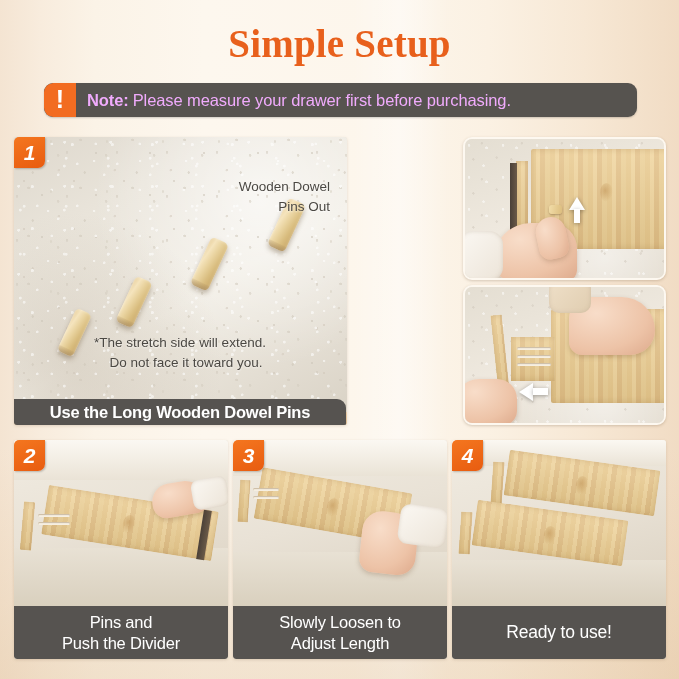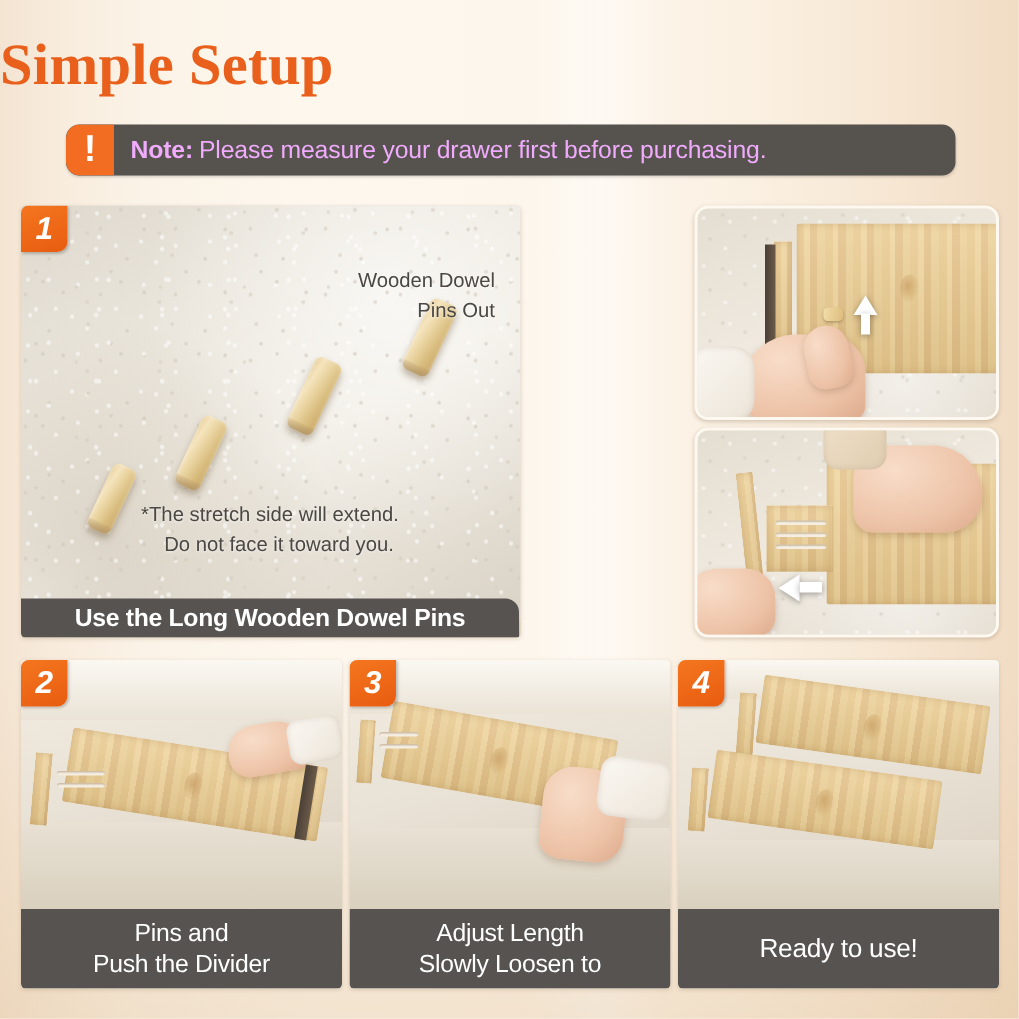--- a/index.html
+++ b/index.html
@@ -23,21 +23,21 @@
   }
   #bg:after{
     content:""; position:absolute; left:0; bottom:0; width:100%; height:34%;
     background:linear-gradient(0deg, rgba(222,190,150,.35), rgba(222,190,150,0));
   }
   #frame{ position:absolute; inset:0; }
 
   
   .title{
     position:absolute; left:0; top:21px; width:100%;
-    text-align:left;
+    text-align:center;
     font-family:"Liberation Serif", serif;
     font-weight:bold;
     font-size:39px;
     letter-spacing:.2px;
     color:#e8601c;
   }
 
   
   .note-bar{
     position:absolute; left:44px; top:83px; width:593px; height:34px;
@@ -411,22 +411,22 @@
       <span></span>
       <span></span>
     </div>
 
     <div class="hand" style="left:128px; top:72px; width:56px; height:62px; border-radius:20px 26px 18px 14px; transform:rotate(6deg);"></div>
     <div class="sleeve" style="left:166px; top:66px; width:48px; height:40px; border-radius:10px; transform:rotate(8deg);"></div>
 
     <div class="step-badge">3</div>
 
     <div class="caption bar-cap" id="cap3">
+      <div>Slowly Loosen to</div>
       <div>Adjust Length</div>
-      <div>Slowly Loosen to</div>
     </div>
   </div>
 
   <div class="panel" id="panel4">
     <div class="drawer"></div>
     <div class="drawer-wall" style="left:0; top:0; width:214px; height:26px;"></div>
     <div class="drawer-floor" style="left:0; top:120px; width:214px; height:46px;"></div>
 
     <div class="bamboo knot" style="left:54px; top:20px; width:152px; height:46px; transform:rotate(8deg); border-radius:2px;"></div>
     <div class="bamboo" style="left:40px; top:22px; width:11px; height:42px; transform:rotate(4deg);"></div>

